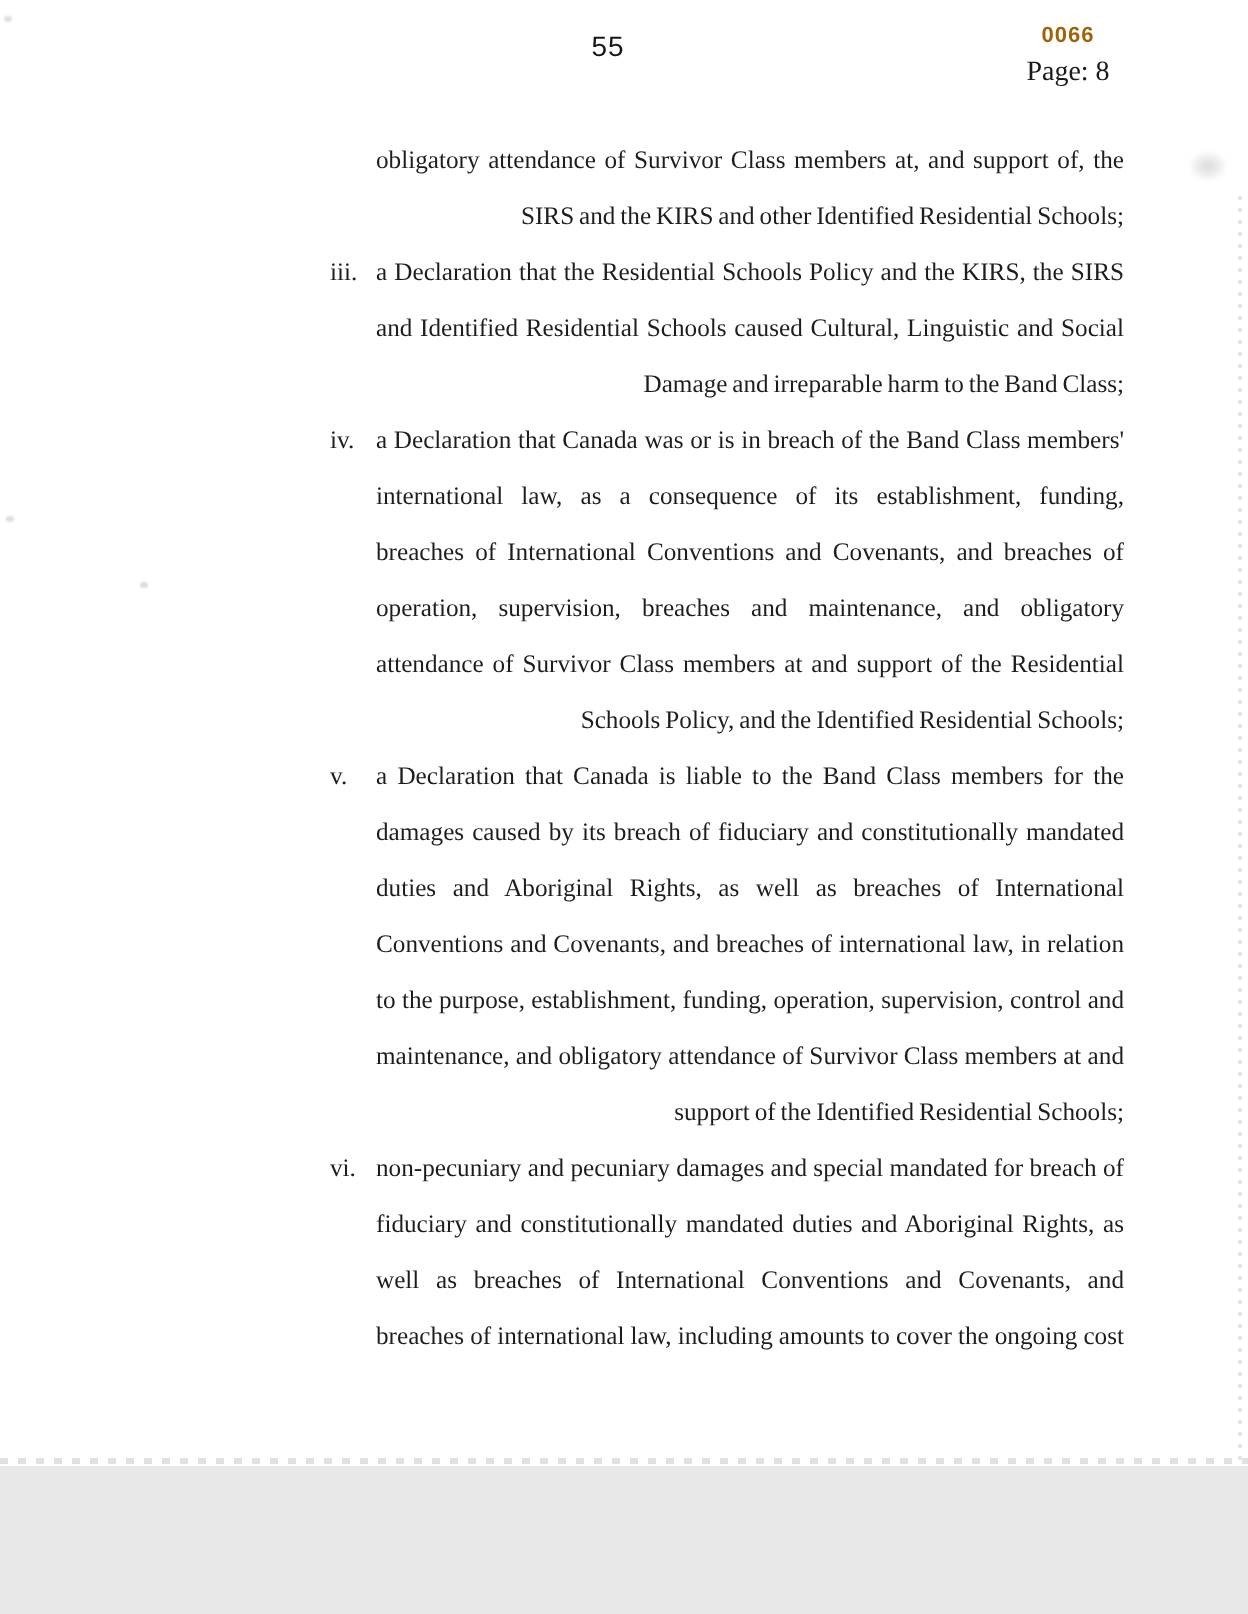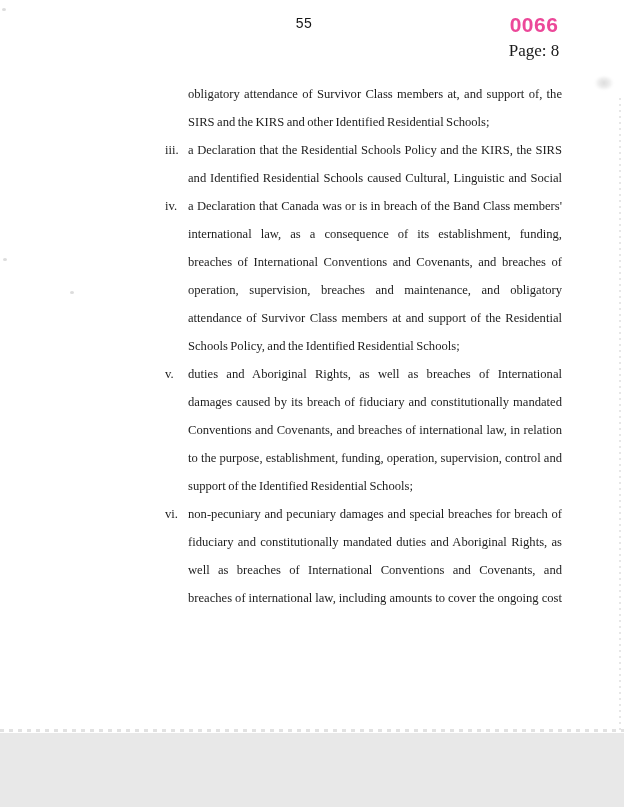--- a/index.html
+++ b/index.html
@@ -21,38 +21,38 @@
     text-align:center;
     font-family:"Liberation Sans","DejaVu Sans",sans-serif;
     font-size:14px;letter-spacing:.5px;color:#161616;
   }
   .stamp{
     position:absolute;top:12px;left:492px;width:84px;
     text-align:center;line-height:1.25;
   }
   .stamp-num{
     font-family:"Liberation Sans","DejaVu Sans",sans-serif;
-    font-weight:bold;font-size:21px;letter-spacing:.5px;color:#ec4899;
+    font-weight:bold;font-size:11px;letter-spacing:.5px;color:#a16207;
   }
   .stamp-page{
-    font-size:17px;margin-top:2px;color:#1a1a1a;
+    font-size:14px;margin-top:2px;color:#1a1a1a;
   }
   .doc-body{
-    position:absolute;left:165px;top:80px;width:397px;
+    position:absolute;left:165px;top:66px;width:397px;
   }
   .para{display:flex;align-items:flex-start;}
   .marker{
     flex:none;width:21px;text-align:left;
     font-size:12.6px;line-height:28px;
   }
   .lines{flex:none;width:374px;margin-left:2px;}
   .line{
     font-size:12.6px;line-height:28px;
     word-spacing:-0.7px;
-    text-align:left;white-space:normal;
+    text-align:right;white-space:normal;
   }
   .line.just{
     text-align:justify;
     text-align-last:justify;
     -moz-text-align-last:justify;
   }
   
   .edge-noise-right{
     position:absolute;top:98px;bottom:0;right:3px;width:2px;
     background:repeating-linear-gradient(to bottom,var(--artifact-color) 0 2px,transparent 2px 6px);
@@ -94,47 +94,50 @@
         <div class="lines">
           <div class="line just">obligatory attendance of Survivor Class members at, and support of, the</div>
           <div class="line">SIRS and the KIRS and other Identified Residential Schools;</div>
         </div>
       </div>
       <div class="para">
         <div class="marker">iii.</div>
         <div class="lines">
           <div class="line just">a Declaration that the Residential Schools Policy and the KIRS, the SIRS</div>
           <div class="line just">and Identified Residential Schools caused Cultural, Linguistic and Social</div>
+          <div class="line">Damage and irreparable harm to the Band Class;</div>
         </div>
       </div>
       <div class="para">
         <div class="marker">iv.</div>
         <div class="lines">
           <div class="line just">a Declaration that Canada was or is in breach of the Band Class members'</div>
           <div class="line just">international law, as a consequence of its establishment, funding,</div>
           <div class="line just">breaches of International Conventions and Covenants, and breaches of</div>
           <div class="line just">operation, supervision, breaches and maintenance, and obligatory</div>
           <div class="line just">attendance of Survivor Class members at and support of the Residential</div>
           <div class="line">Schools Policy, and the Identified Residential Schools;</div>
         </div>
       </div>
       <div class="para">
         <div class="marker">v.</div>
         <div class="lines">
+          <div class="line just">a Declaration that Canada is liable to the Band Class members for the</div>
+          <div class="line just">damages caused by its breach of fiduciary and constitutionally mandated</div>
           <div class="line just">duties and Aboriginal Rights, as well as breaches of International</div>
-          <div class="line just">damages caused by its breach of fiduciary and constitutionally mandated</div>
           <div class="line just">Conventions and Covenants, and breaches of international law, in relation</div>
           <div class="line just">to the purpose, establishment, funding, operation, supervision, control and</div>
+          <div class="line just">maintenance, and obligatory attendance of Survivor Class members at and</div>
           <div class="line">support of the Identified Residential Schools;</div>
         </div>
       </div>
       <div class="para">
         <div class="marker">vi.</div>
         <div class="lines">
-          <div class="line just">non-pecuniary and pecuniary damages and special breaches for breach of</div>
+          <div class="line just">non-pecuniary and pecuniary damages and special mandated for breach of</div>
           <div class="line just">fiduciary and constitutionally mandated duties and Aboriginal Rights, as</div>
           <div class="line just">well as breaches of International Conventions and Covenants, and</div>
           <div class="line just">breaches of international law, including amounts to cover the ongoing cost</div>
         </div>
       </div>
     </div>
 
   <div class="edge-noise-right"></div>
   <div class="edge-noise-bottom"></div>
   <div class="smudge"></div>

